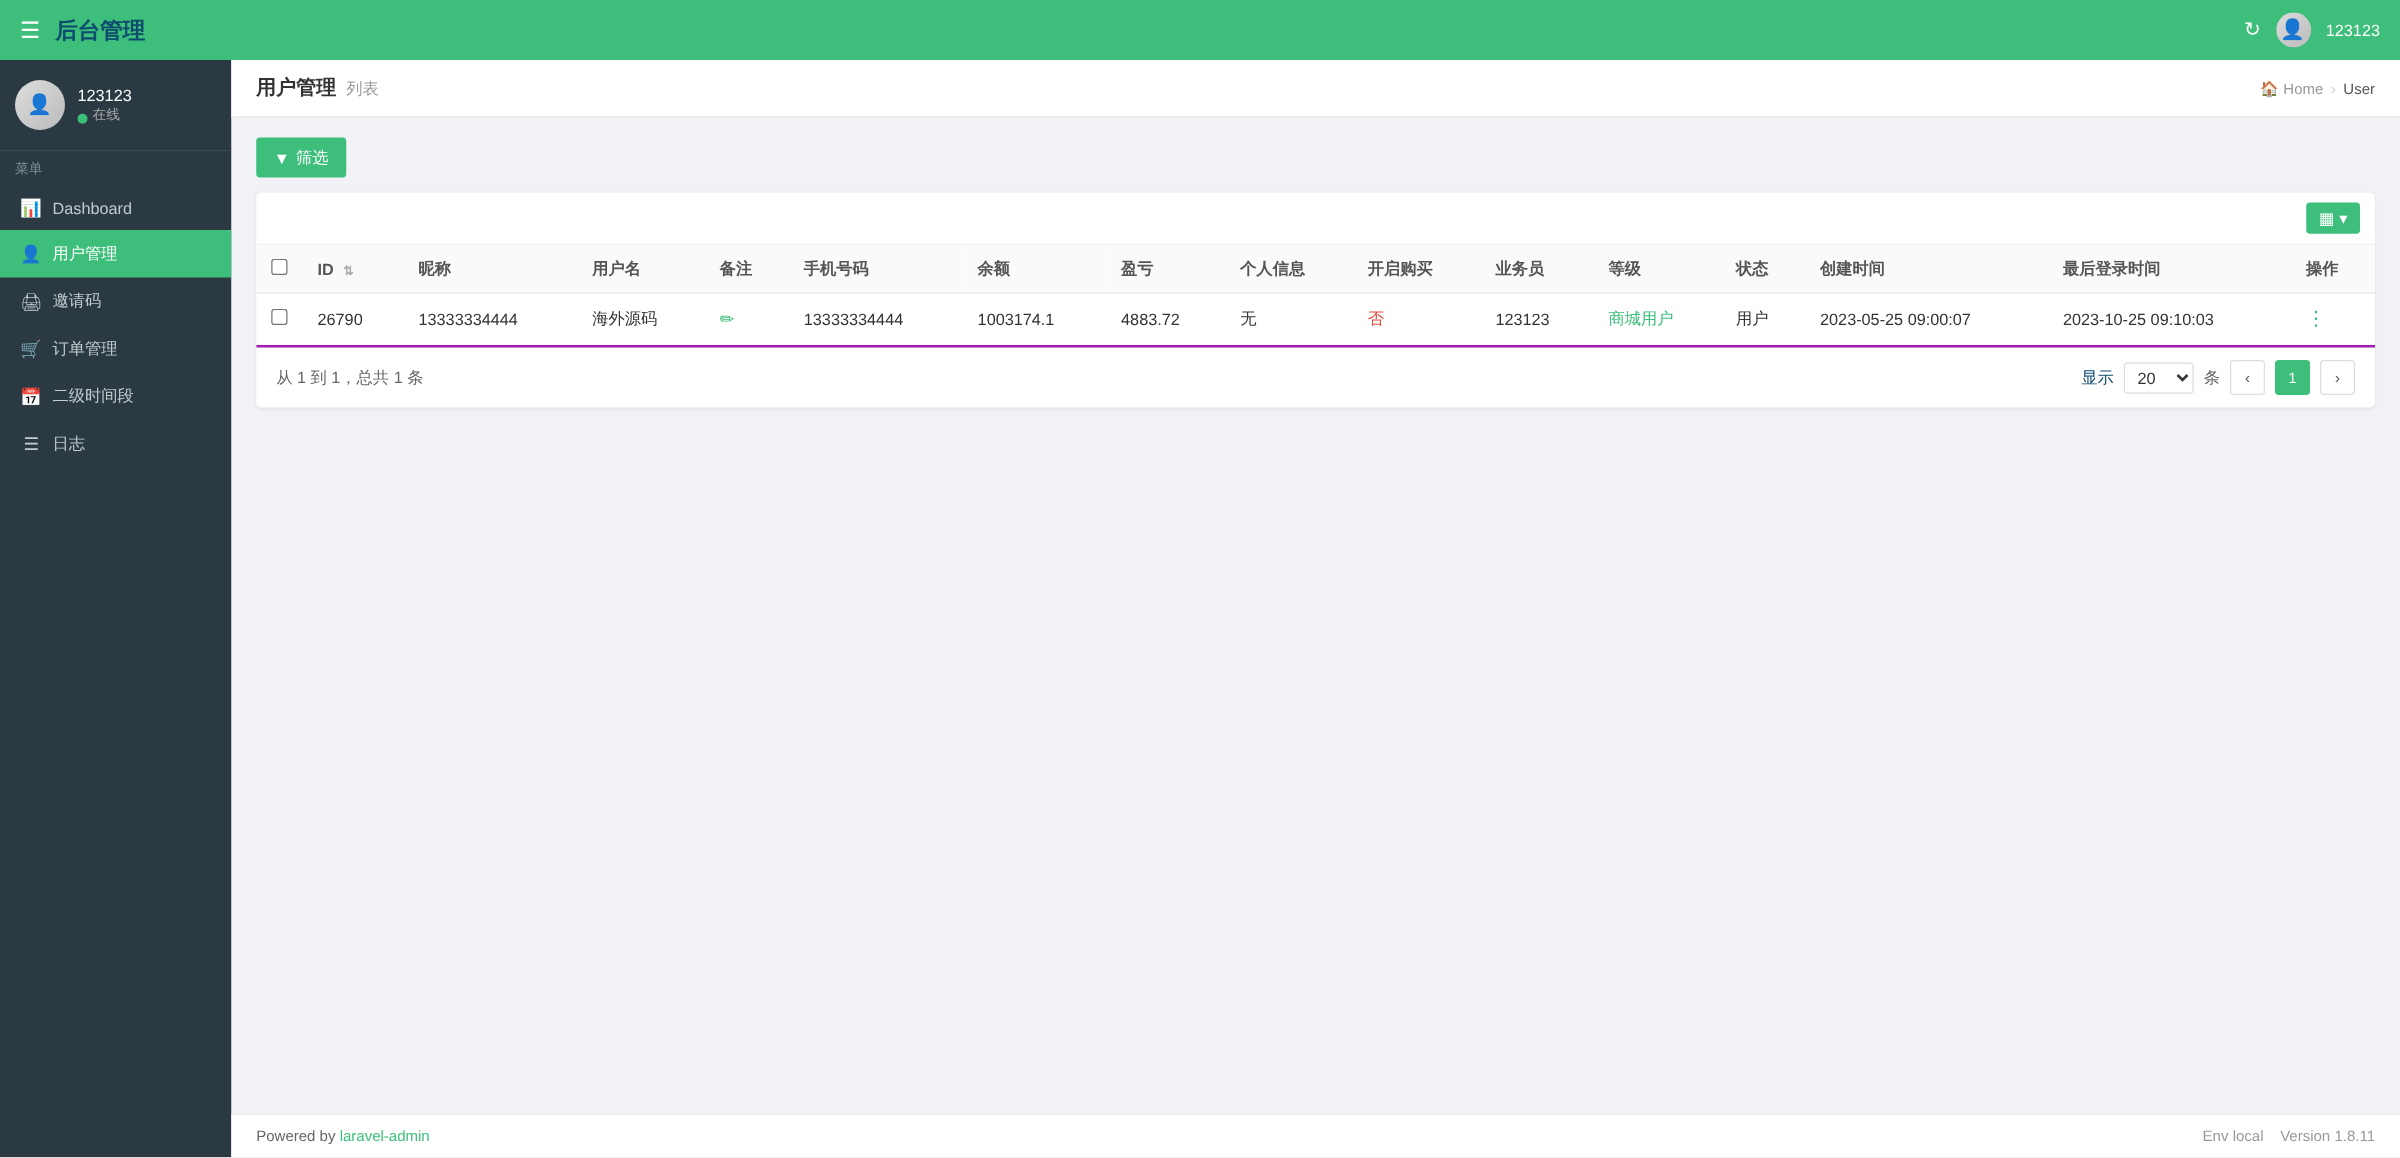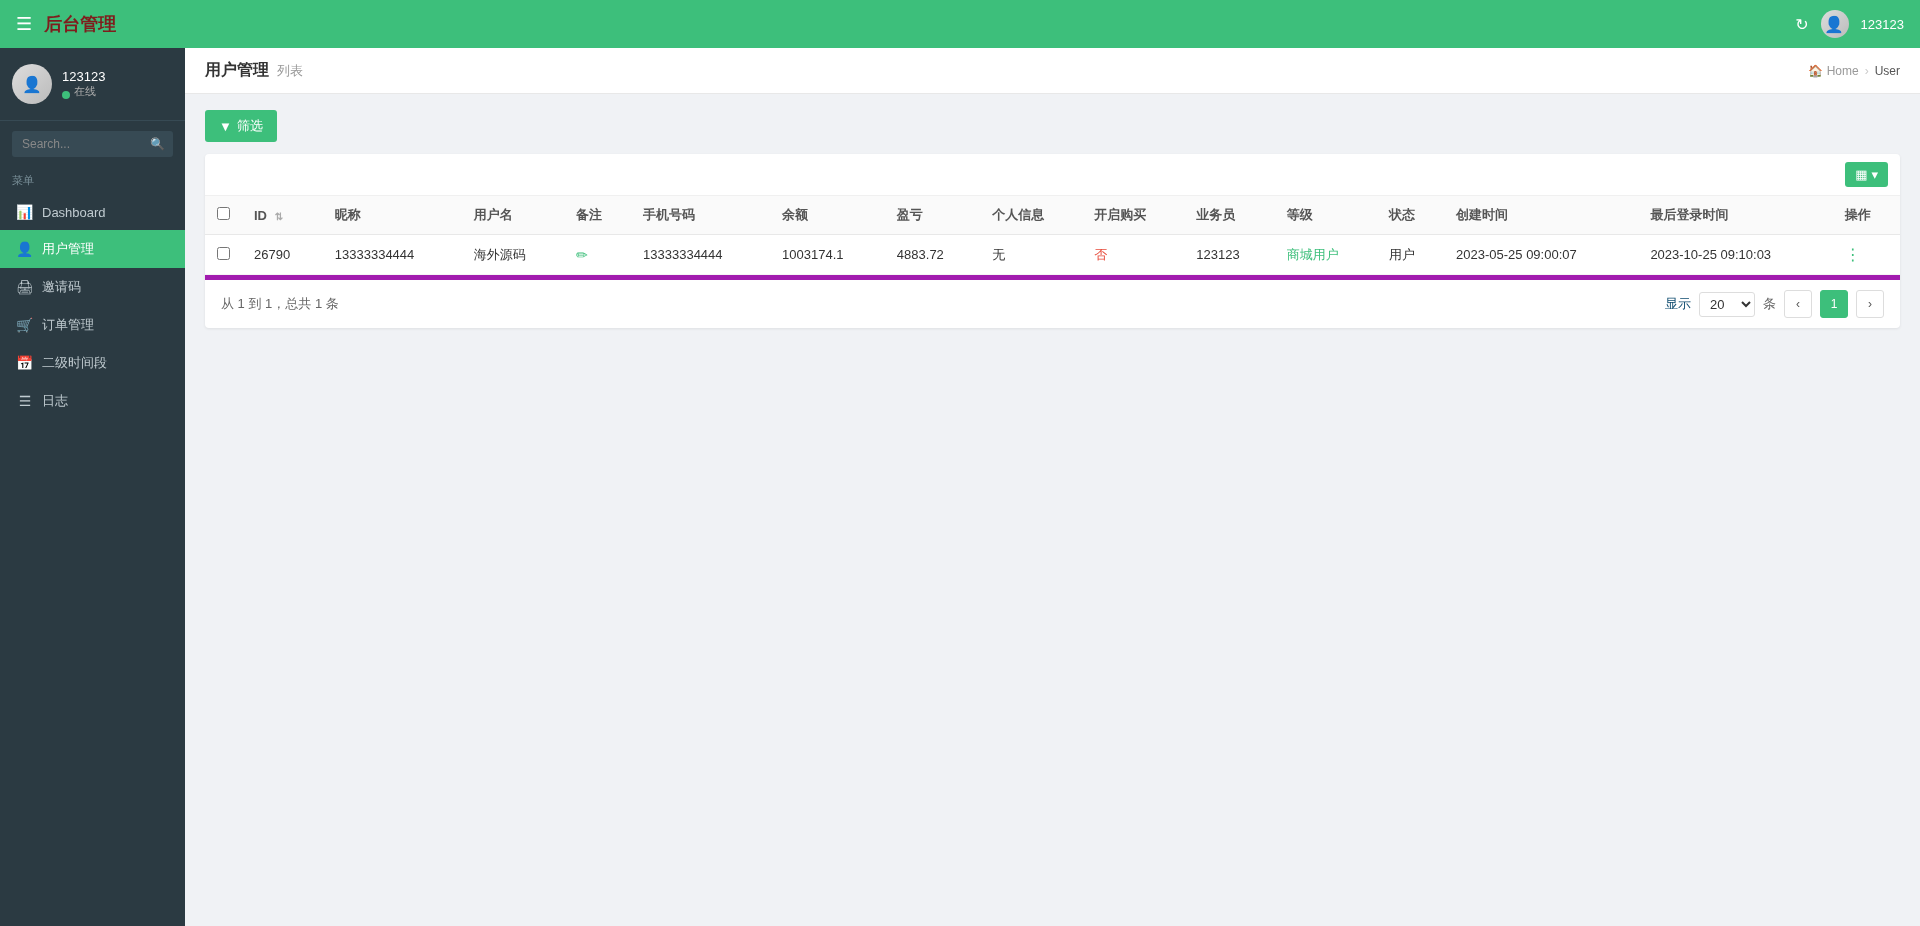--- a/index.html
+++ b/index.html
@@ -19,21 +19,21 @@
       display: flex;
       align-items: center;
       gap: 12px;
     }
     .hamburger-icon {
       color: white;
       font-size: 18px;
       cursor: pointer;
     }
     .app-title {
-      color: #7f1d1d;
+      color: #0c4a6e;
       font-size: 18px;
       font-weight: bold;
     }
     .top-header-right {
       display: flex;
       align-items: center;
       gap: 12px;
     }
     .refresh-icon {
       color: white;
@@ -321,21 +321,21 @@
       color: #3dbf7b;
       cursor: pointer;
       font-size: 16px;
     }
 
     .table-footer {
       padding: 10px 16px;
       display: flex;
       align-items: center;
       justify-content: space-between;
-      border-top: 5px solid #a21caf;
+      border-top: 2px solid #a21caf;
     }
     .pagination-info {
       color: #666;
       font-size: 13px;
     }
     .pagination-right {
       display: flex;
       align-items: center;
       gap: 8px;
     }
@@ -435,26 +435,20 @@
       </div>
       <div class="sidebar-user-info">
         <span class="sidebar-username">123123</span>
         <span class="sidebar-status">
           <span class="status-dot"></span>
           <span>在线</span>
         </span>
       </div>
     </div>
 
-    <div class="sidebar-search">
-      <div class="sidebar-search-wrapper">
-        <input type="text" class="sidebar-search-input" placeholder="Search..." style="">
-        <span class="sidebar-search-icon">🔍</span>
-      </div>
-    </div>
 
     <div class="sidebar-section-label">菜单</div>
 
     <div class="sidebar-item">
       <span class="sidebar-item-icon">📊</span>
       <span>Dashboard</span>
     </div>
     <div class="sidebar-item active">
       <span class="sidebar-item-icon">👤</span>
       <span>用户管理</span>
@@ -580,15 +574,28 @@
             </select>
             <span class="per-page-label">条</span>
             <button class="pagination-btn">‹</button>
             <button class="pagination-btn active">1</button>
             <button class="pagination-btn">›</button>
           </div>
         </div>
       </div>
     </div>
 
+    <div class="page-footer">
+      <div class="footer-powered">
+        <span>Powered by</span>
+        <a href="#">laravel-admin</a>
+      </div>
+      <div class="footer-right">
+        <span>Env</span>
+        <span>local</span>
+        &nbsp;&nbsp;
+        <span>Version</span>
+        <span>1.8.11</span>
+      </div>
+    </div>
 
   </div>
 </div>
 
 </body></html>

